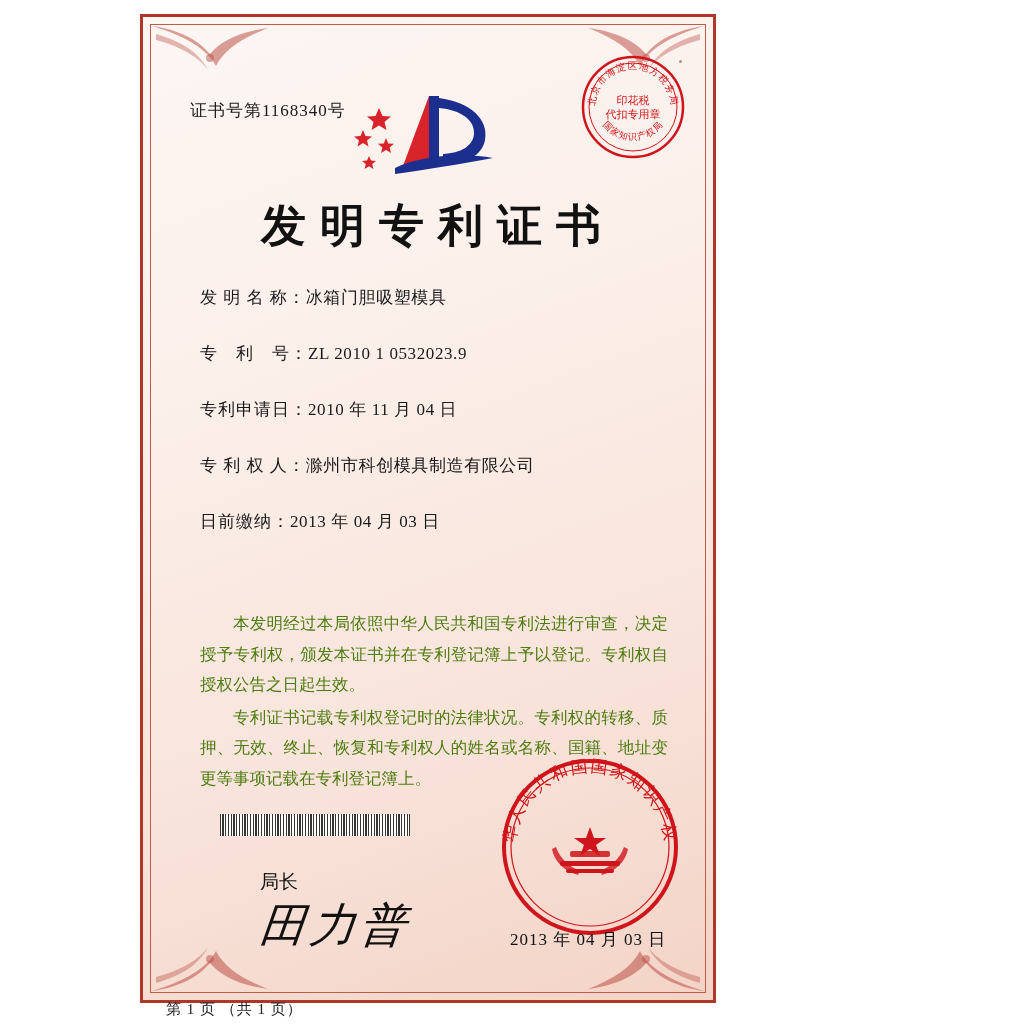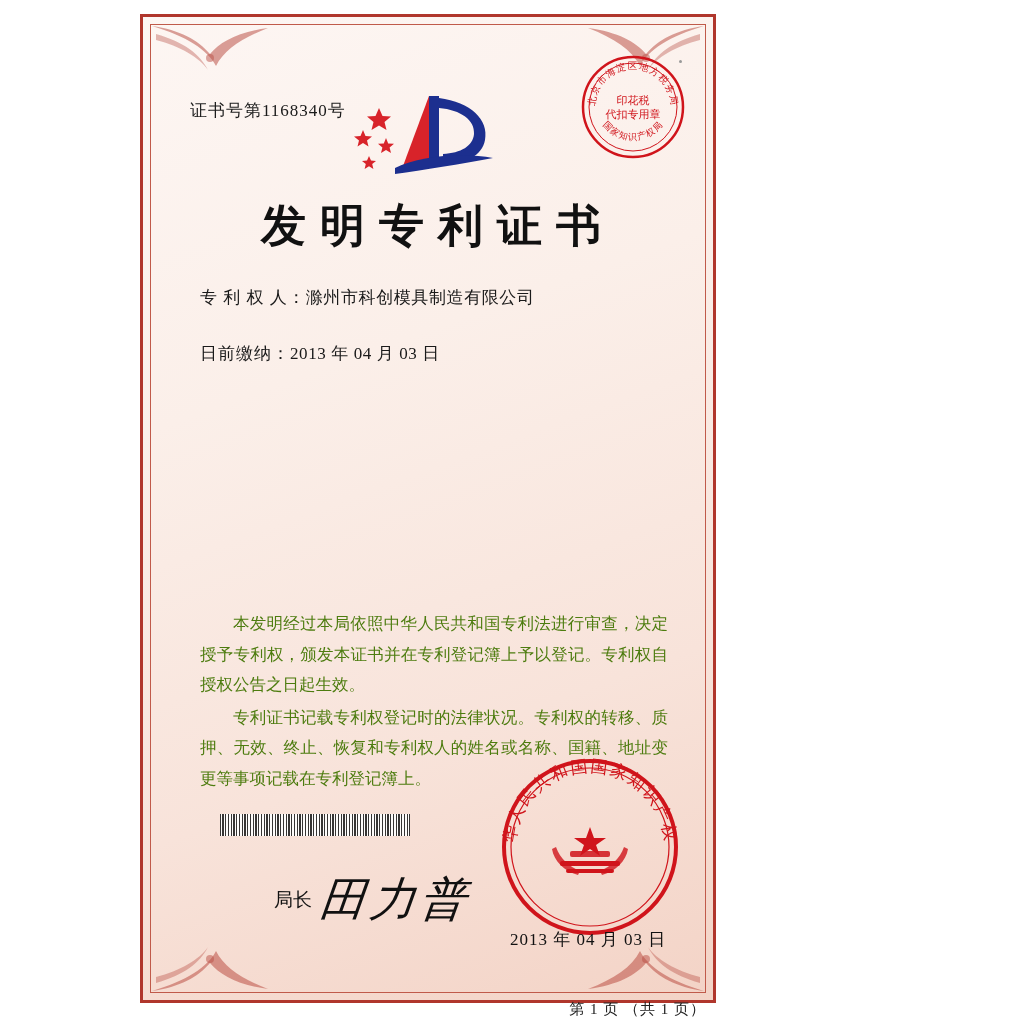--- a/index.html
+++ b/index.html
@@ -115,22 +115,22 @@
       to right,
       #222 0px,#222 1px,#fff 1px,#fff 2px,
       #222 2px,#222 4px,#fff 4px,#fff 5px,
       #222 5px,#222 6px,#fff 6px,#fff 8px,
       #222 8px,#222 9px,#fff 9px,#fff 11px
     );
     opacity:.9;
   }
 
   .sign-row{
-    position:absolute;left:124px;top:845px;
-    display:flex;align-items:center;
+    position:absolute;left:110px;top:845px;
+    display:flex;flex-direction:column;
   }
   .sign-label{font-size:19px;color:#111;margin-right:8px;}
   .signature{
     font-family:"Liberation Serif", serif;
     font-size:46px;
     color:#111;
     font-style:italic;
     letter-spacing:4px;
     transform:skewX(-6deg);
   }
@@ -143,21 +143,21 @@
   .seal svg{width:100%;height:100%;display:block;}
   .seal-date{
     position:absolute;right:18px;bottom:42px;
     width:200px;text-align:center;
     font-size:17px;color:#111;
     letter-spacing:1px;
   }
 
   .footer{
     position:absolute;left:16px;right:0;bottom:-26px;
-    text-align:right;
+    text-align:left;
     font-size:15px;color:#222;
     letter-spacing:1px;
   }
   .dot{
     position:absolute;right:24px;top:36px;
     width:3px;height:3px;background:#999;border-radius:50%;
   }
 </style>
 </head>
 <body>
@@ -235,20 +235,32 @@
         </text>
         <text x="55" y="52" font-size="11" fill="#d0141b" text-anchor="middle" font-family="Liberation Serif, serif">印花税</text>
         <text x="55" y="66" font-size="11" fill="#d0141b" text-anchor="middle" font-family="Liberation Serif, serif">代扣专用章</text>
       </svg>
     </div>
 
     <div class="title">发明专利证书</div>
 
     <div class="fields">
       <div class="field">
+        <span class="lbl">发 明 名 称：</span>
+        <span class="val">冰箱门胆吸塑模具</span>
+      </div>
+      <div class="field">
+        <span class="lbl">专　利　号：</span>
+        <span class="val">ZL 2010 1 0532023.9</span>
+      </div>
+      <div class="field">
+        <span class="lbl">专利申请日：</span>
+        <span class="val">2010 年 11 月 04 日</span>
+      </div>
+      <div class="field">
         <span class="lbl">专 利 权 人：</span>
         <span class="val">滁州市科创模具制造有限公司</span>
       </div>
       <div class="field">
         <span class="lbl">日前缴纳：</span>
         <span class="val">2013 年 04 月 03 日</span>
       </div>
     </div>
 
     <div class="paras">

